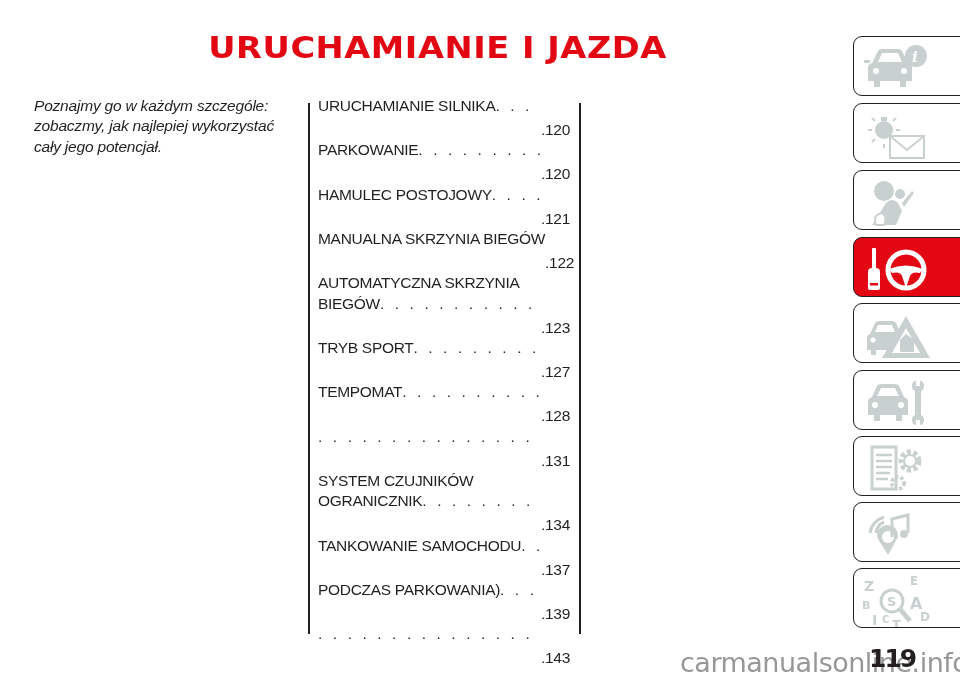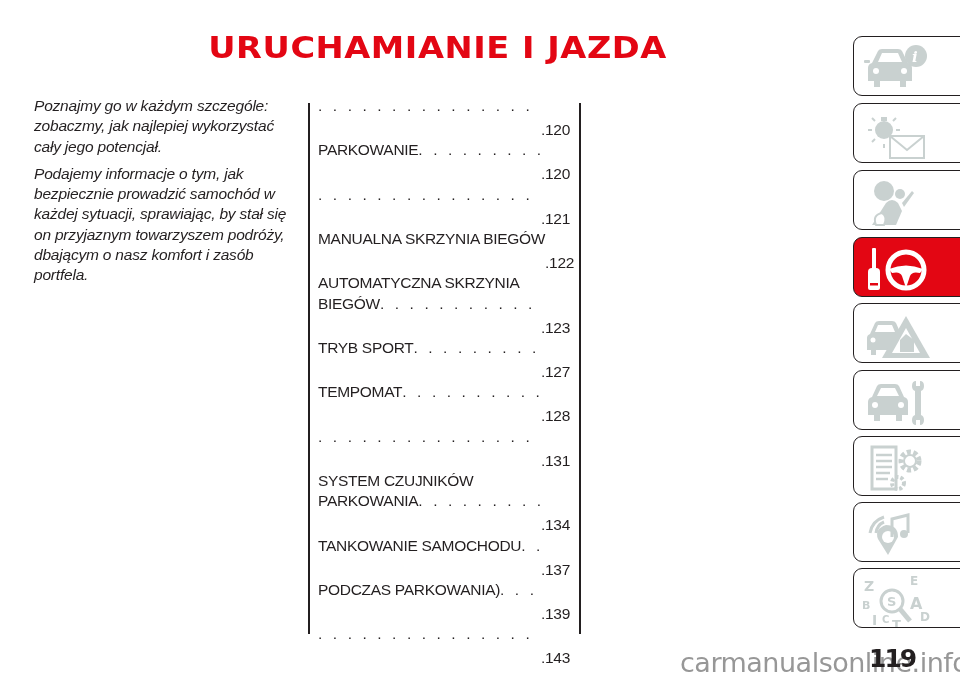--- a/index.html
+++ b/index.html
@@ -45,37 +45,38 @@
     font-size:27px; color:#8c8c8c; opacity:0.9; z-index:2; letter-spacing:-0.5px;
   }
 </style>
 </head>
 <body>
 
 <div class="title">URUCHAMIANIE I JAZDA</div>
 
 <div class="intro">
   <p>Poznajmy go w każdym szczególe: zobaczmy, jak najlepiej wykorzystać cały jego potencjał.</p>
-  <p>Podajemy informacje o tym, jak bezpiecznie prowadzić samochód w każdej sytuacji, sprawiając, by stał się on przyjaznym towarzyszem podróży, dbającym o nasz komfort i zasób portfela.</p>
 </div>
 
 <div class="vrule" style="left:308px"></div>
 <div class="vrule" style="left:579px"></div>
 
 <div class="toc">
   <div class="toc-row">
+      <span class="lbl">URUCHAMIANIE SILNIKA</span>
       <span class="dots">. . . . . . . . . . . . . . . . . . . . . . . . . . . . . . . . . . . . . .</span>
       <span class="pg">.120</span>
     </div>
   <div class="toc-row">
       <span class="lbl">PARKOWANIE</span>
       <span class="dots">. . . . . . . . . . . . . . . . . . . . . . . . . . . . . . . . . . . . . .</span>
       <span class="pg">.120</span>
     </div>
   <div class="toc-row">
+      <span class="lbl">HAMULEC POSTOJOWY</span>
       <span class="dots">. . . . . . . . . . . . . . . . . . . . . . . . . . . . . . . . . . . . . .</span>
       <span class="pg">.121</span>
     </div>
   <div class="toc-row">
       <span class="lbl">MANUALNA SKRZYNIA BIEGÓW</span>
       <span class="dots">. . . . . . . . . . . . . . . . . . . . . . . . . . . . . . . . . . . . . .</span>
       <span class="pg">.122</span>
     </div>
   <div>
     <div>AUTOMATYCZNA SKRZYNIA</div>
@@ -95,21 +96,21 @@
       <span class="dots">. . . . . . . . . . . . . . . . . . . . . . . . . . . . . . . . . . . . . .</span>
       <span class="pg">.128</span>
     </div>
   <div class="toc-row">
       <span class="dots">. . . . . . . . . . . . . . . . . . . . . . . . . . . . . . . . . . . . . .</span>
       <span class="pg">.131</span>
     </div>
   <div>
     <div>SYSTEM CZUJNIKÓW</div>
     <div class="toc-row">
-        <span class="lbl">PARKOWANIA</span>
+        <span class="lbl">OGRANICZNIK</span>
         <span class="dots">. . . . . . . . . . . . . . . . . . . . . . . . . . . . . . . . . . . . . .</span>
         <span class="pg">.134</span>
       </div>
   </div>
   <div class="toc-row">
       <span class="lbl">TANKOWANIE SAMOCHODU</span>
       <span class="dots">. . . . . . . . . . . . . . . . . . . . . . . . . . . . . . . . . . . . . .</span>
       <span class="pg">.137</span>
     </div>
   <div>

